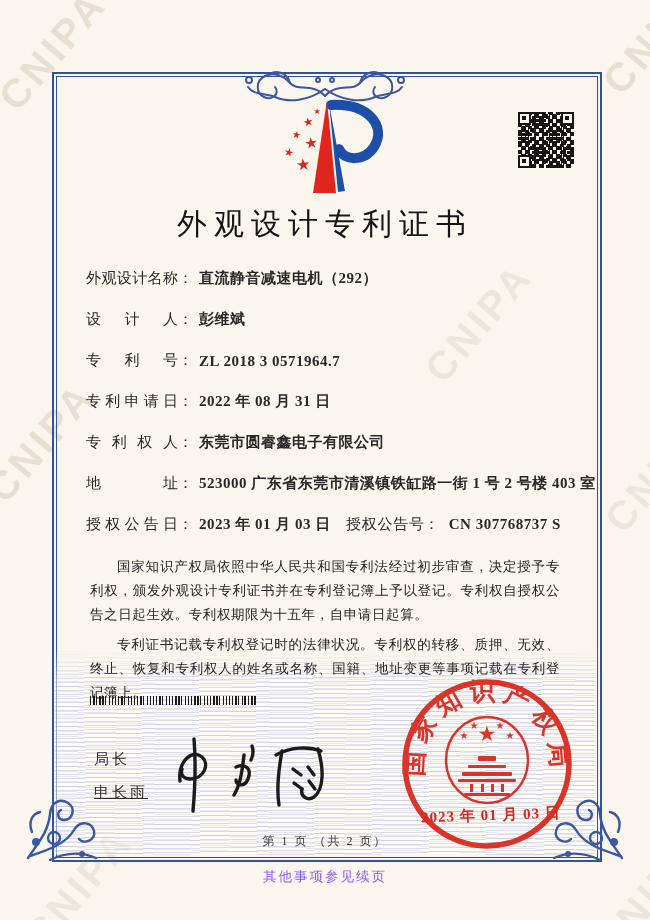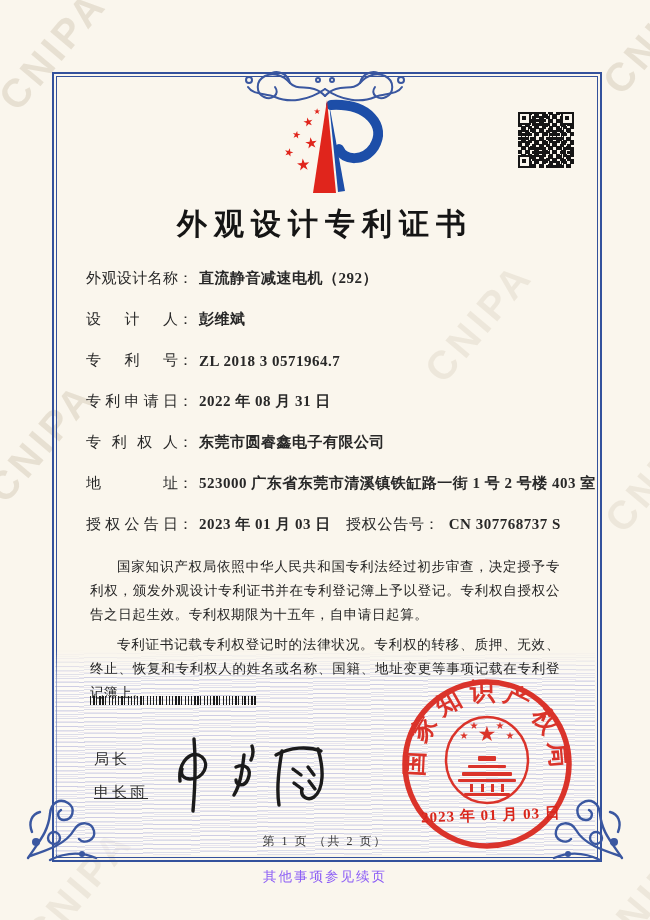--- a/index.html
+++ b/index.html
@@ -27,21 +27,21 @@
   .qr{position:absolute;left:518px;top:112px;width:56px;height:56px;
       background:
         repeating-conic-gradient(#161616 0% 25%,transparent 0% 50%) 0px 0px/7px 7px,
         repeating-conic-gradient(#161616 0% 25%,transparent 0% 50%) 3px 2px/9px 9px;
       background-color:#faf6ed;}
   .qr .fp{position:absolute;width:13px;height:13px;border:2.5px solid #161616;background:#faf6ed;box-sizing:border-box;}
   .qr .fp::after{content:"";position:absolute;left:2px;top:2px;width:4px;height:4px;background:#161616;}
   .fp.tl{left:0;top:0}.fp.tr{right:0;top:0}.fp.bl{left:0;bottom:0}
 
   .title{position:absolute;left:0;right:0;top:204px;text-align:center;
-         font-size:30px;font-weight:bold;letter-spacing:7px;color:#151515;}
+         font-size:30px;font-weight:normal;letter-spacing:7px;color:#151515;}
 
   .fields{position:absolute;left:86px;top:266px;width:492px;font-size:15px;color:#282828;}
   .frow{display:flex;align-items:flex-end;height:22px;margin-bottom:19px;white-space:nowrap;}
   .flabel{display:inline-block;width:92px;text-align:justify;text-align-last:justify;font-weight:500;flex:none;}
   .fcolon{flex:none;font-weight:500;}
   .fvalue{margin-left:6px;font-weight:700;letter-spacing:.5px;}
   .grant1{display:flex;align-items:baseline;width:260px;flex:none;}
 
   .body-text{position:absolute;left:84px;top:549px;width:482px;font-size:13.5px;
              line-height:1.78;color:#242424;letter-spacing:.6px;text-align:justify;}

